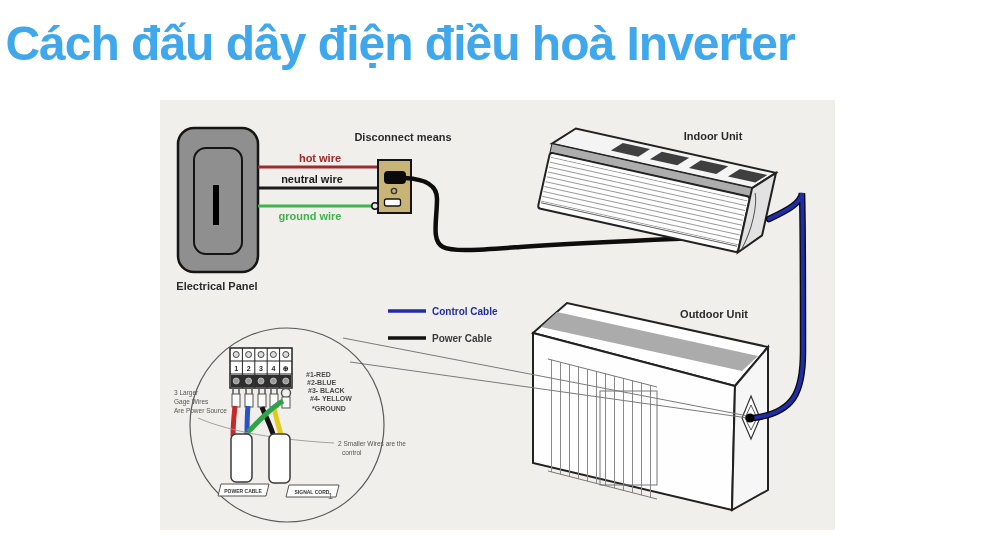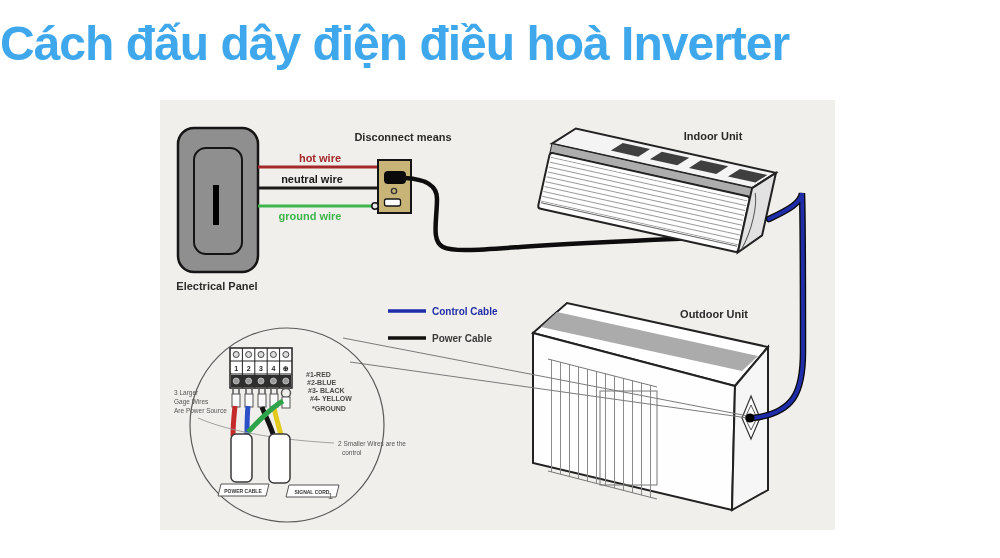--- a/index.html
+++ b/index.html
@@ -1,18 +1,18 @@
 <!DOCTYPE html>
 <html><head>
 <meta charset="utf-8">
 <style>
   html,body{margin:0;padding:0;width:1000px;height:558px;background:#ffffff;overflow:hidden;
     font-family:"Liberation Sans",sans-serif;}
   .page{position:relative;width:1000px;height:558px;background:#fff;}
-  .title{position:absolute;left:0;top:16px;width:800px;text-align:left;
+  .title{position:absolute;left:0;top:16px;width:800px;text-align:center;
     font-size:48px;font-weight:bold;color:#3FA8EC;letter-spacing:-1px;
     font-family:"Liberation Sans",sans-serif;}
   .diagram{position:absolute;left:160px;top:100px;width:675px;height:430px;background:#F1EFEC;}
   svg text{font-family:"Liberation Sans",sans-serif;}
   .lbl{font-weight:bold;fill:#2B2B2B;font-size:11px;}
   .wirelbl{font-weight:bold;font-size:11px;}
   .tiny{font-size:6.5px;fill:#555;}
   .keytxt{font-size:7px;fill:#4A4A4A;font-weight:600;}
   .tagtxt{font-size:5px;font-weight:bold;fill:#333;}
   .termnum{font-size:7px;font-weight:bold;fill:#222;text-anchor:middle;}

